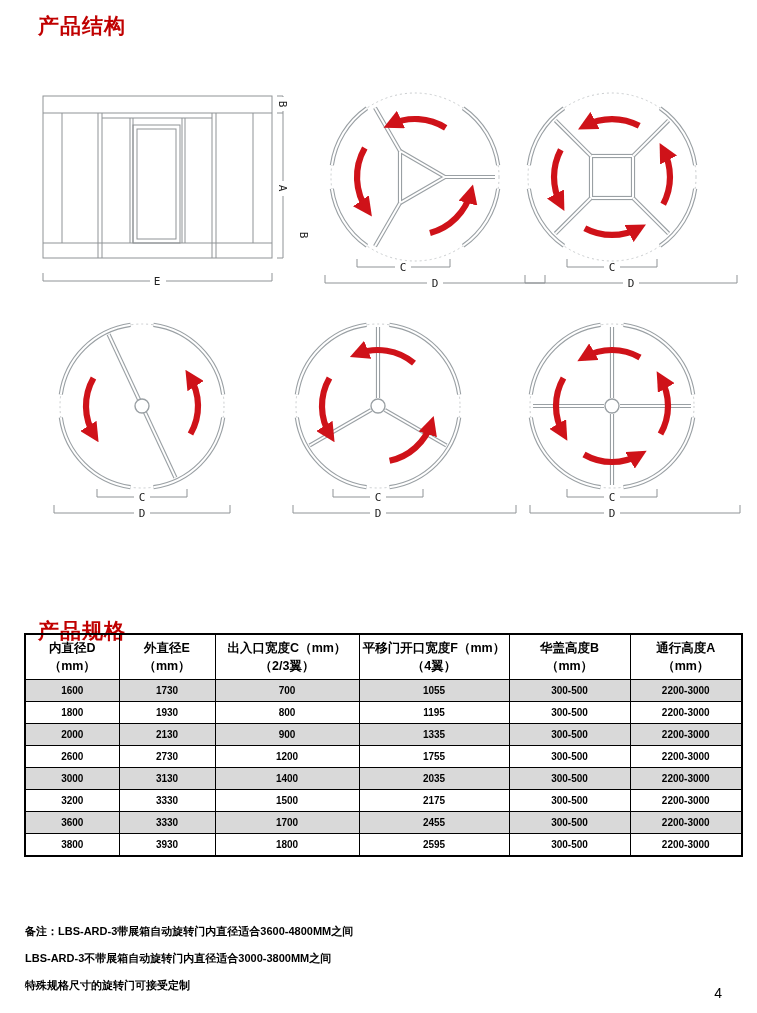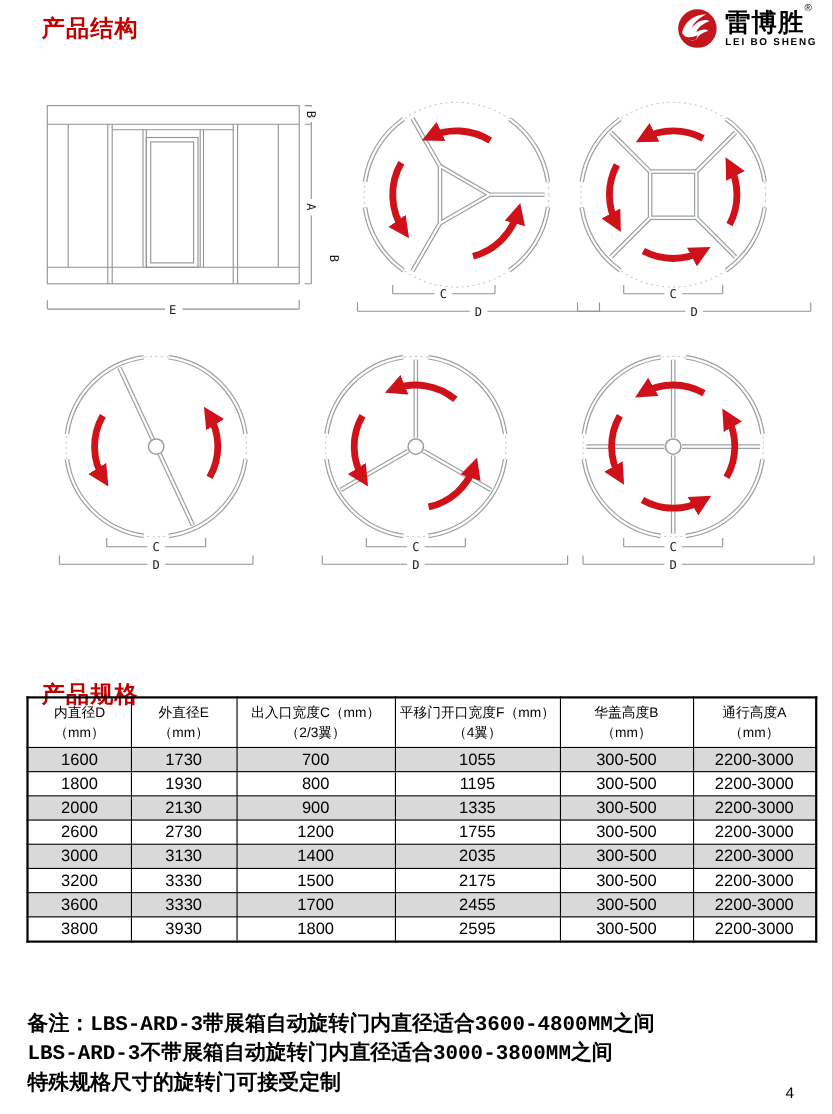--- a/index.html
+++ b/index.html
@@ -24,26 +24,26 @@
   .hub{fill:#fff;stroke:#9aa0a4;stroke-width:1.4;}
   .arrow{stroke:#cf1219;stroke-width:6.2;fill:none;}
   .dim{stroke:#8f9396;stroke-width:1;fill:none;}
   .elev{stroke:#8f9396;stroke-width:1;fill:none;}
   .dimtxt{font-family:"DejaVu Sans Mono",monospace;font-size:11px;fill:#222;}
 
   
   .spec-table{position:absolute;left:24px;top:633px;width:717px;border-collapse:collapse;
               border:2px solid #000;table-layout:fixed;}
   .spec-table th,.spec-table td{border:1px solid #000;text-align:center;vertical-align:middle;}
-  .spec-table th{font-size:12.5px;font-weight:normal;height:44px;line-height:1.45;padding:0;}
-  .spec-table td{font-size:15px;height:21px;padding:0;}
+  .spec-table th{font-size:12.5px;font-weight:bold;height:44px;line-height:1.45;padding:0;}
+  .spec-table td{font-size:10px;height:21px;padding:0;font-weight:bold;}
   .spec-table tbody tr:nth-child(odd){background:#d9d9d9;}
 
   
-  .notes{position:absolute;left:25px;top:918px;font-size:19px;font-weight:bold;line-height:27px;font-family:Liberation Mono, monospace;}
+  .notes{position:absolute;left:25px;top:918px;font-size:11px;font-weight:bold;line-height:27px;}
   .note-indent{}
 
   .page-num{position:absolute;top:985px;right:35px;font-size:14px;}
 </style>
 </head>
 <body>
 
 <div class="page">
 
   <svg width="0" height="0" style="position:absolute">
@@ -61,31 +61,20 @@
       </g>
       <g id="sp2">
         <path class="wo" d="M0,-79 L0,-8"></path>
         <path class="wi" d="M0,-79 L0,-8"></path>
       </g>
     </defs>
   </svg>
 
   <div class="sec-title" id="title-structure">产品结构</div>
 
-  <div class="logo">
-    <svg width="40" height="40" viewBox="0 0 40 40">
-      <circle cx="20" cy="20" r="17.5" fill="#c3161c"></circle>
-      <path d="M6,24 Q10,8 28,7 Q17,13 15,19 Q23,10 31,13 Q21,17 19,23 Q26,19 30,22 Q21,25 19,30 Q13,33 6,24 Z" fill="#fff"></path>
-      <path d="M8,27 Q14,29 20,26 L19,30 Q12,32 8,27 Z" fill="#c3161c"></path>
-    </svg>
-    <div class="logo-text">
-      <div class="logo-cn"><span>雷博胜</span><span class="logo-reg">®</span></div>
-      <div class="logo-en">LEI BO SHENG</div>
-    </div>
-  </div>
 
   <svg class="dg" style="left:30px;top:85px" width="285" height="218" viewBox="0 0 285 218">
     <g>
       <rect class="elev" x="13" y="11" width="229" height="162"></rect>
       <path class="elev" d="M13,28 H242 M13,158 H242"></path>
       <path class="elev" d="M32,28 V158 M223,28 V158"></path>
       <path class="elev" d="M68,28 V173 M72,28 V173 M182,28 V173 M186,28 V173"></path>
       <path class="elev" d="M100,33 V158 M103,33 V158 M152,33 V158 M155,33 V158"></path>
       <path class="elev" d="M72,33 H182"></path>
       <rect class="elev" x="103" y="40" width="47" height="118"></rect>

